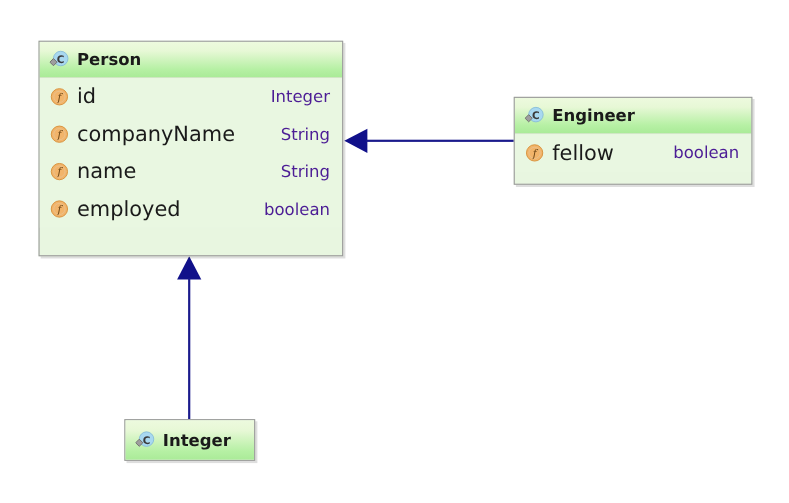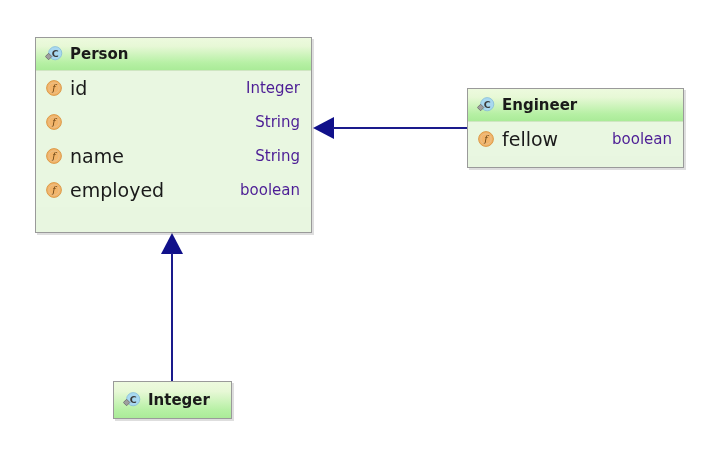--- a/index.html
+++ b/index.html
@@ -155,20 +155,21 @@
       </div>
 
       <div class="uml-row">
         <span class="icon">
           <svg width="18" height="18" viewBox="0 0 18 18">
             <circle cx="9" cy="9" r="7.4" fill="#f2b46a" stroke="#d99440" stroke-width="0.9"></circle>
             <circle cx="9" cy="9" r="5.1" fill="none" stroke="#e8c28e" stroke-width="0.8"></circle>
             <text x="9" y="12.4" font-family="DejaVu Serif, serif" font-size="9.6" font-style="italic" fill="#6b4414" text-anchor="middle">f</text>
           </svg>
         </span>
+        <span class="attr-name">companyName</span>
         <span class="attr-type">String</span>
       </div>
 
       <div class="uml-row">
         <span class="icon">
           <svg width="18" height="18" viewBox="0 0 18 18">
             <circle cx="9" cy="9" r="7.4" fill="#f2b46a" stroke="#d99440" stroke-width="0.9"></circle>
             <circle cx="9" cy="9" r="5.1" fill="none" stroke="#e8c28e" stroke-width="0.8"></circle>
             <text x="9" y="12.4" font-family="DejaVu Serif, serif" font-size="9.6" font-style="italic" fill="#6b4414" text-anchor="middle">f</text>
           </svg>

